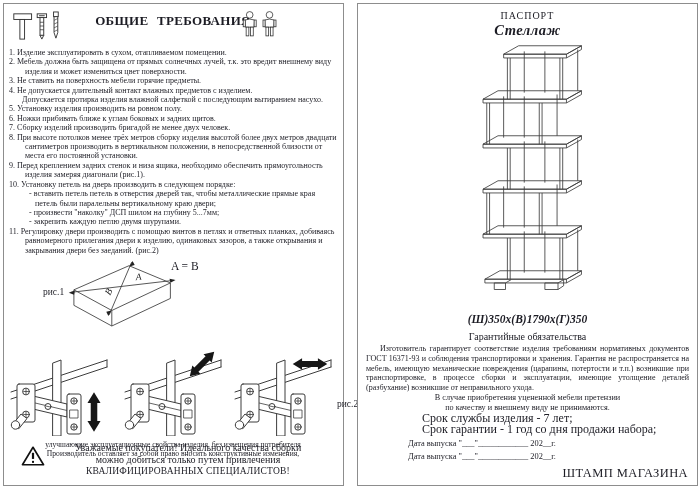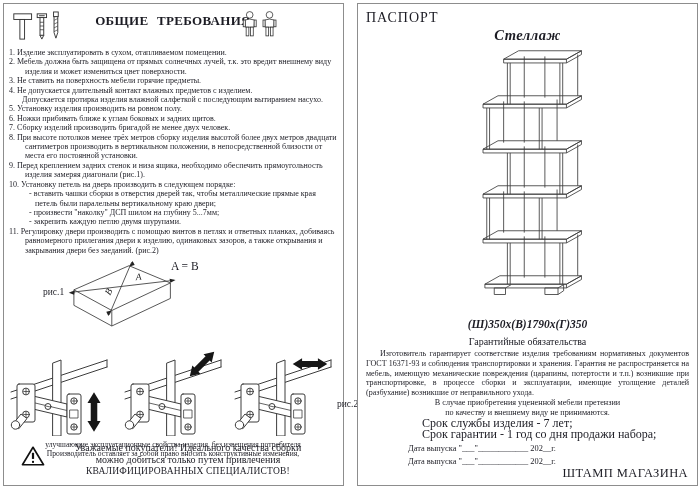--- a/index.html
+++ b/index.html
@@ -39,21 +39,21 @@
   .fig2-label{position:absolute;left:303px;top:56px;font-size:9.5px;padding-left:25px;}
 
   .manu-note{text-align:center;font-size:7.6px;line-height:9px;margin-top:3px;}
 
   .warn-wrap{position:absolute;left:5px;right:6px;bottom:5px;height:38px;}
   .warn-tri{position:absolute;left:12px;top:3px;}
   .warn-text{padding-left:30px;text-align:center;font-size:10px;line-height:11.8px;}
   .warn-text .l3{font-size:9.5px;letter-spacing:.2px;}
 
   
-  .rp-title{font-size:14px;letter-spacing:1px;margin-top:3px;}
+  .rp-title{text-align:center;font-size:10px;letter-spacing:1px;margin-top:3px;}
   .rp-product{text-align:center;font-size:14.5px;font-weight:bold;font-style:italic;margin-top:1px;letter-spacing:.5px;}
   .shelf-svg{display:block;margin:2px auto 0 auto;}
   .rp-dims{text-align:center;font-size:11.5px;font-weight:bold;font-style:italic;margin-top:0;}
   .rp-war-head{text-align:center;font-size:10px;margin-top:6px;}
   .rp-war-text{font-size:8px;line-height:9.8px;text-align:justify;text-indent:14px;margin-top:2px;}
   .rp-center{text-align:center;font-size:8.2px;line-height:10.2px;}
   .rp-line{margin-left:56px;font-size:12px;line-height:11px;}
   .rp-date{margin-left:42px;font-size:8.4px;margin-top:4px;}
   .rp-stamp{position:absolute;right:9px;bottom:4px;font-size:12.5px;letter-spacing:.4px;}
   svg{display:block;}
@@ -135,21 +135,21 @@
       <div class="req"><span class="rn">2.</span><span class="rt">Мебель должна быть защищена от прямых солнечных лучей, т.к. это вредит внешнему виду изделия и может измениться цвет поверхности.</span></div>
       <div class="req"><span class="rn">3.</span><span class="rt">Не ставить на поверхность мебели горячие предметы.</span></div>
       <div class="req"><span class="rn">4.</span><span class="rt">Не допускается длительный контакт влажных предметов с изделием.</span></div>
       <div class="req sub0">Допускается протирка изделия влажной салфеткой с последующим вытиранием насухо.</div>
       <div class="req"><span class="rn">5.</span><span class="rt">Установку изделия производить на ровном полу.</span></div>
       <div class="req"><span class="rn">6.</span><span class="rt">Ножки прибивать ближе к углам боковых и задних щитов.</span></div>
       <div class="req"><span class="rn">7.</span><span class="rt">Сборку изделий производить бригадой не менее двух человек.</span></div>
       <div class="req"><span class="rn">8.</span><span class="rt">При высоте потолков менее трёх метров сборку изделия высотой более двух метров двадцати сантиметров производить в вертикальном положении, в непосредственной близости от места его постоянной установки.</span></div>
       <div class="req"><span class="rn">9.</span><span class="rt">Перед креплением задних стенок и низа ящика, необходимо обеспечить прямоугольность изделия замеряя диагонали (рис.1).</span></div>
       <div class="req"><span class="rn">10.</span><span class="rt">Установку петель на дверь производить в следующем порядке:</span></div>
-      <div class="req sub">- вставить чашки сборки в отверстия дверей так, чтобы металлические прямые края петель были паралельны вертикальному краю двери;</div>
+      <div class="req sub">- вставить петель петель в отверстия дверей так, чтобы металлические прямые края петель были паралельны вертикальному краю двери;</div>
       <div class="req sub">- произвести "наколку" ДСП шилом на глубину 5...7мм;</div>
       <div class="req sub">- закрепить каждую петлю двумя шурупами.</div>
       <div class="req"><span class="rn">11.</span><span class="rt">Регулировку двери производить с помощью винтов в петлях и ответных планках, добиваясь равномерного прилегания двери к изделию, одинаковых зазоров, а также открывания и закрывания двери без заеданий. (рис.2)</span></div>
     </div>
 
   <div class="fig1-wrap">
     <span class="fig1-label">рис.1</span>
     <svg class="fig1-svg" width="112" height="82" viewBox="0 0 130 95">
       <g stroke="#3c3c3c" stroke-width="1" fill="none" stroke-linejoin="round">
         <path d="M8,38 L72,10 L120,30 L52,62 Z"></path>

